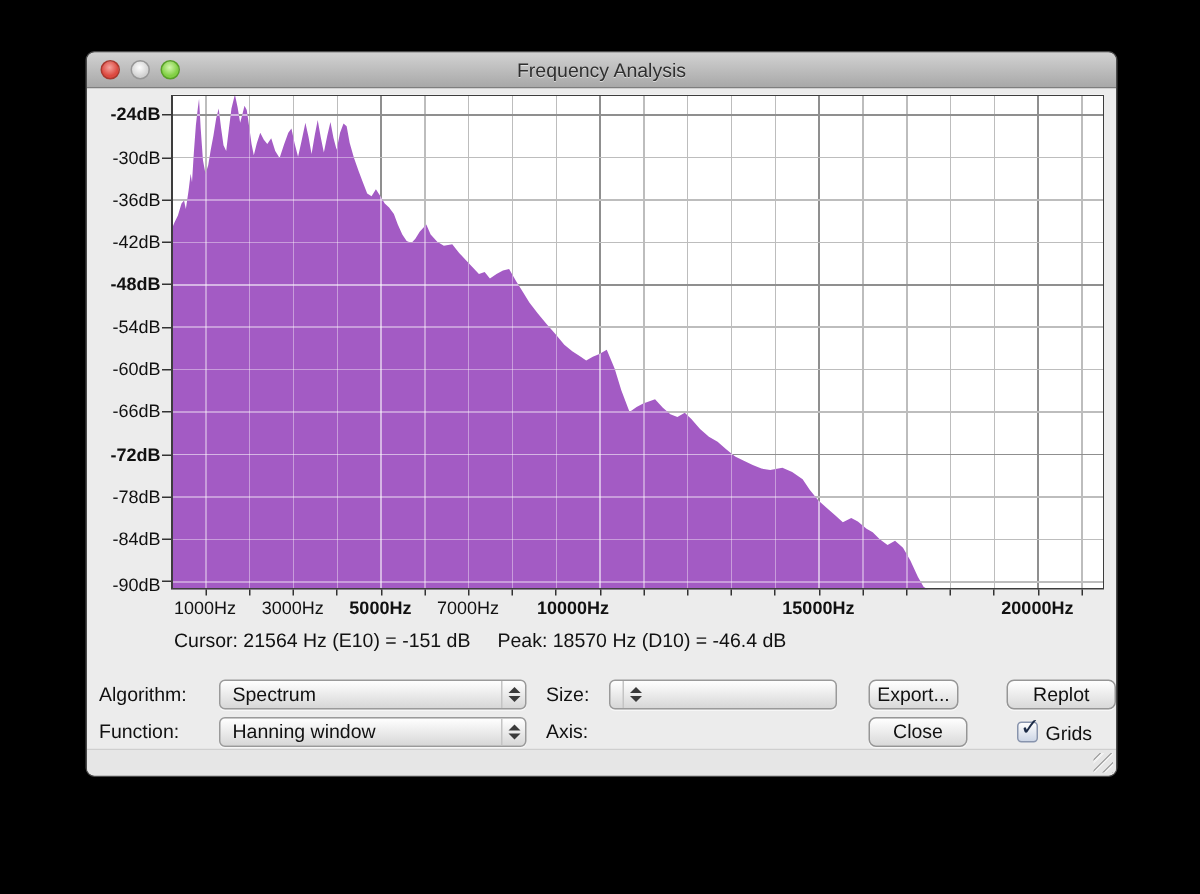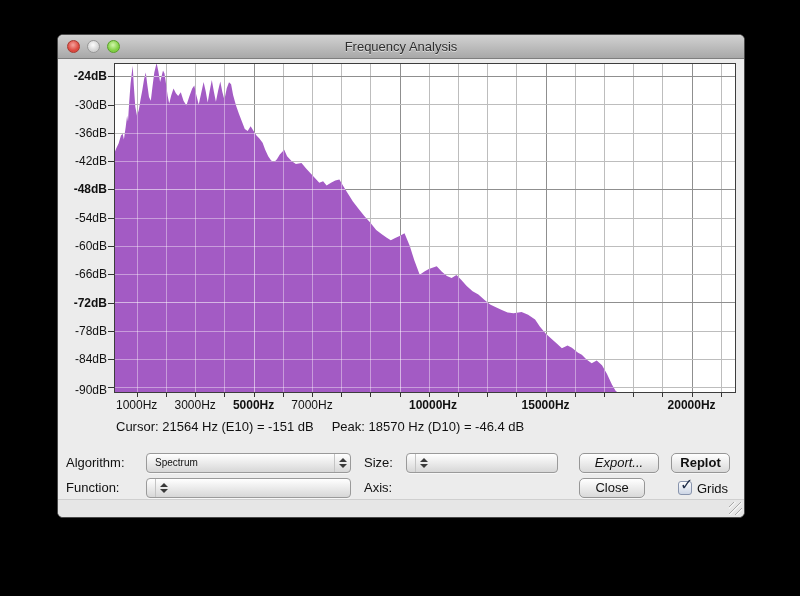--- a/index.html
+++ b/index.html
@@ -22,21 +22,21 @@
   .ylabel.b{font-weight:bold;}
   .ytick{position:absolute;height:1px;background:#333;}
   .xlabel{position:absolute;width:84px;text-align:center;font-size:12px;color:#111;}
   .xlabel.b{font-weight:bold;}
   .xtick{position:absolute;width:1px;background:#333;}
   .statusline{position:absolute;left:58px;top:384px;font-size:13px;color:#111;}
   .statusline span{margin-right:18px;}
   .ctl-label{position:absolute;font-size:13px;color:#111;height:20px;line-height:20px;}
   .popup{position:absolute;height:20px;box-sizing:border-box;border:1px solid #9a9a9a;border-radius:4px;
          background:linear-gradient(#ffffff,#d7d7d7);box-shadow:0 1px 0 rgba(255,255,255,.6);
-         font-size:10px;color:#111;display:flex;align-items:center;padding-left:8px;cursor:default;}
+         font-size:13px;color:#111;display:flex;align-items:center;padding-left:8px;cursor:default;}
   .popup .ptext{flex:1;line-height:18px;}
   .arrows{width:15px;height:18px;display:flex;flex-direction:column;align-items:center;
           justify-content:center;border-left:1px solid #c4c4c4;}
   .arr-up{width:0;height:0;border-left:4px solid transparent;border-right:4px solid transparent;
           border-bottom:4px solid #3a3a3a;margin-bottom:2px;}
   .arr-dn{width:0;height:0;border-left:4px solid transparent;border-right:4px solid transparent;
           border-top:4px solid #3a3a3a;}
   .mac-btn{position:absolute;height:20px;box-sizing:border-box;border:1px solid #969696;border-radius:5px;
            background:linear-gradient(#ffffff,#d9d9d9);font-size:13px;color:#111;text-align:center;
            line-height:18px;box-shadow:0 1px 0 rgba(255,255,255,.6);cursor:default;}
@@ -184,21 +184,21 @@
         <div class="xtick" style="left:516.8px;top:358px;height:4px;"></div>
         <div class="xtick" style="left:546.0px;top:358px;height:4px;"></div>
         <div class="xtick" style="left:575.2px;top:358px;height:4px;"></div>
         <div class="xtick" style="left:604.4px;top:358px;height:4px;"></div>
         <div class="xtick" style="left:633.6px;top:358px;height:4px;"></div>
         <div class="xtick" style="left:662.8px;top:358px;height:4px;"></div>
         <div class="xlabel" style="left:36.7px;top:363px;">1000Hz</div>
         <div class="xlabel" style="left:95.2px;top:363px;">3000Hz</div>
         <div class="xlabel b" style="left:153.6px;top:363px;">5000Hz</div>
         <div class="xlabel" style="left:212.0px;top:363px;">7000Hz</div>
-        <div class="xlabel b" style="left:315px;top:363px;text-align:right;">10000Hz</div>
+        <div class="xlabel b" style="left:282px;top:363px;">10000Hz</div>
         <div class="xlabel b" style="left:445.6px;top:363px;">15000Hz</div>
         <div class="xlabel b" style="left:591.6px;top:363px;">20000Hz</div>
       </div>
 
     <div class="statusline">
       <span>Cursor: 21564 Hz (E10) = -151 dB</span><span>Peak: 18570 Hz (D10) = -46.4 dB</span>
     </div>
 
     <div class="ctl-label" style="left:8px;top:418px;">Algorithm:</div>
     <div class="popup" style="left:88px;top:418px;width:205px;">
@@ -208,25 +208,26 @@
           <i class="arr-dn"></i>
         </span>
     </div>
     <div class="ctl-label" style="left:306px;top:418px;">Size:</div>
     <div class="popup" style="left:348px;top:418px;width:152px;">
       <span class="arrows">
           <i class="arr-up"></i>
           <i class="arr-dn"></i>
         </span>
     </div>
-    <div class="mac-btn" style="left:521px;top:418px;width:80px;font-style:italic;">Export...</div>
-    <div class="mac-btn" style="left:613px;top:418px;width:59px;font-weight:bold;">Replot</div>
+    <div class="mac-btn" style="left:521px;top:418px;width:60px;">Export...</div>
+    <div class="mac-btn" style="left:613px;top:418px;width:73px;">Replot</div>
 
     <div class="ctl-label" style="left:8px;top:443px;">Function:</div>
     <div class="popup" style="left:88px;top:443px;width:205px;">
+      <span class="ptext">Hanning window</span>
       <span class="arrows">
           <i class="arr-up"></i>
           <i class="arr-dn"></i>
         </span>
     </div>
     <div class="ctl-label" style="left:306px;top:443px;text-align:right;">Axis:</div>
     <div class="mac-btn" style="left:521px;top:443px;width:66px;">Close</div>
     <div class="chk-wrap" style="left:620px;top:443px;">
       <span class="chk">
           <span class="mark">✓</span>

